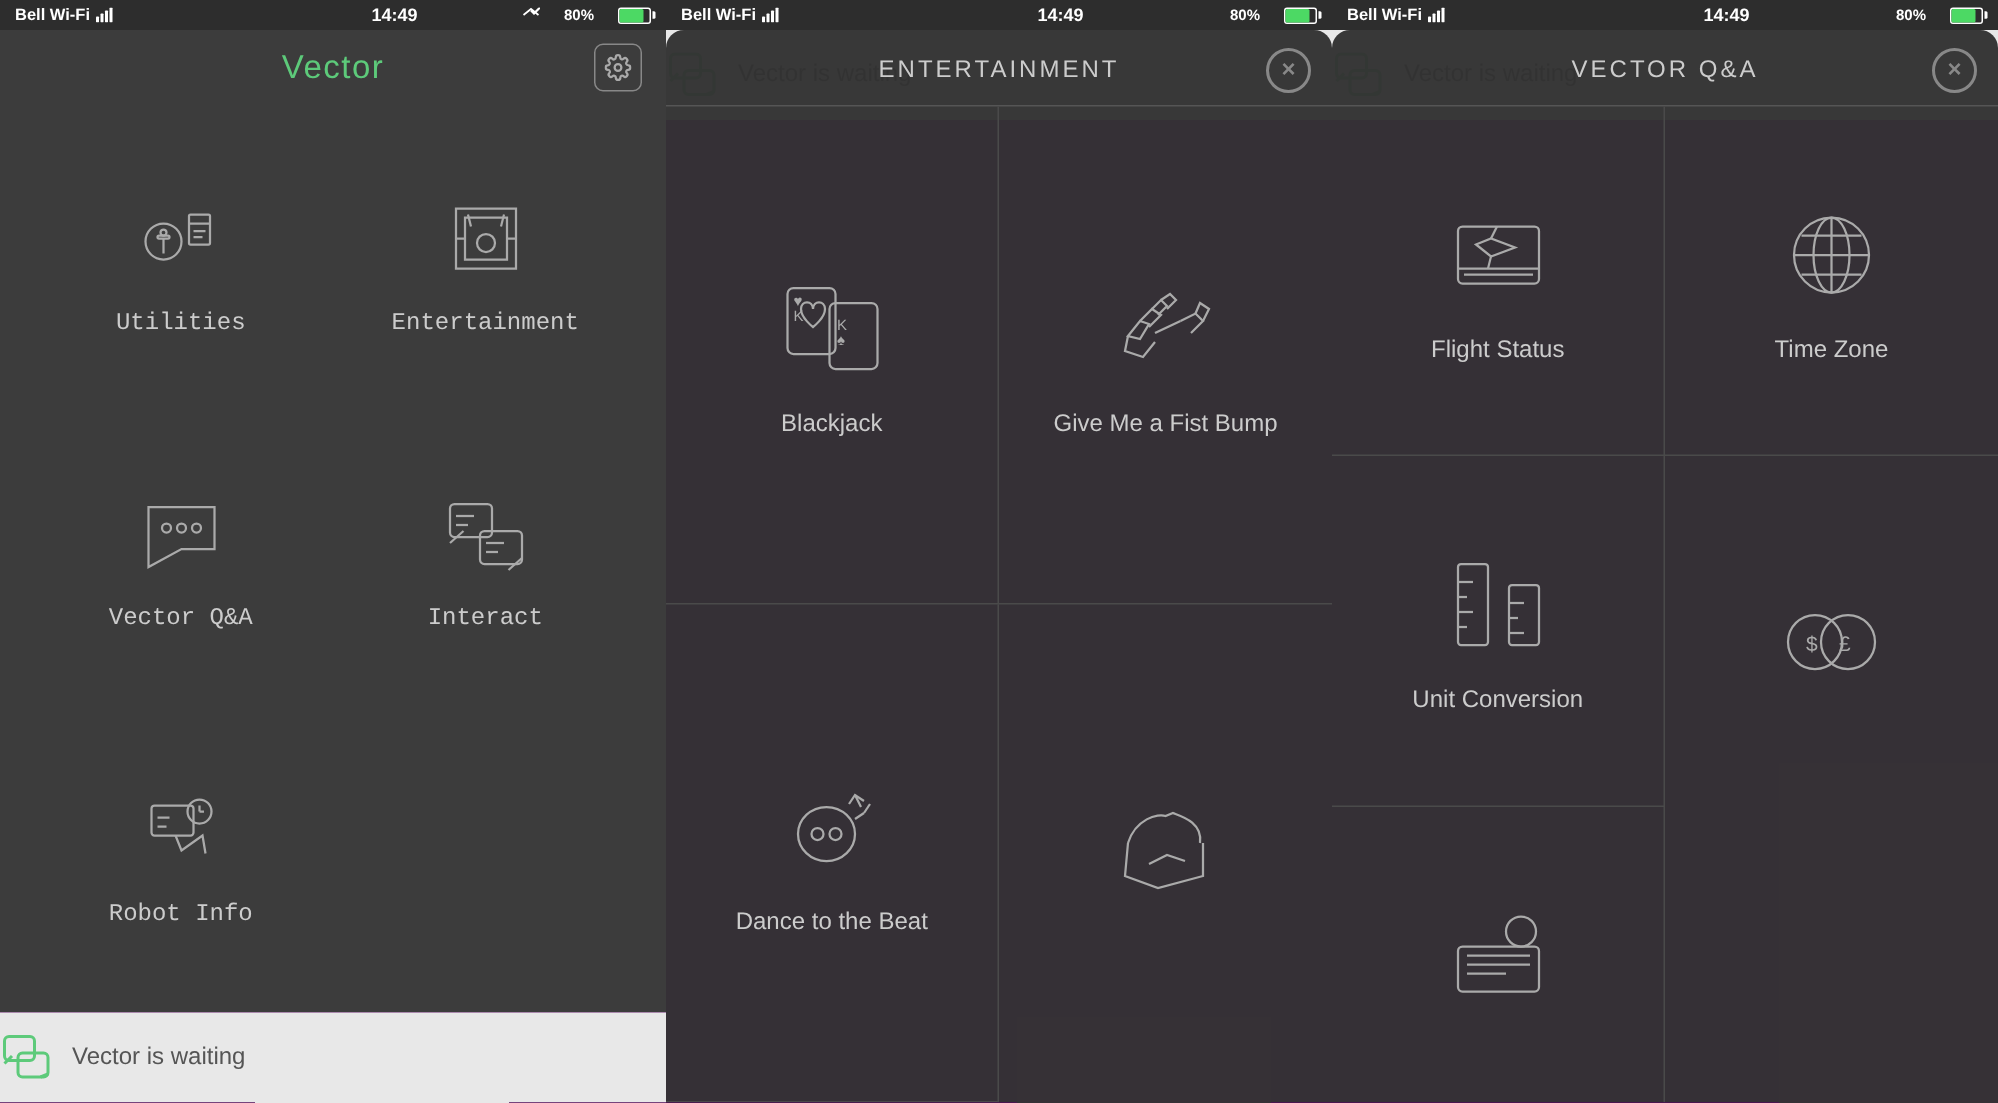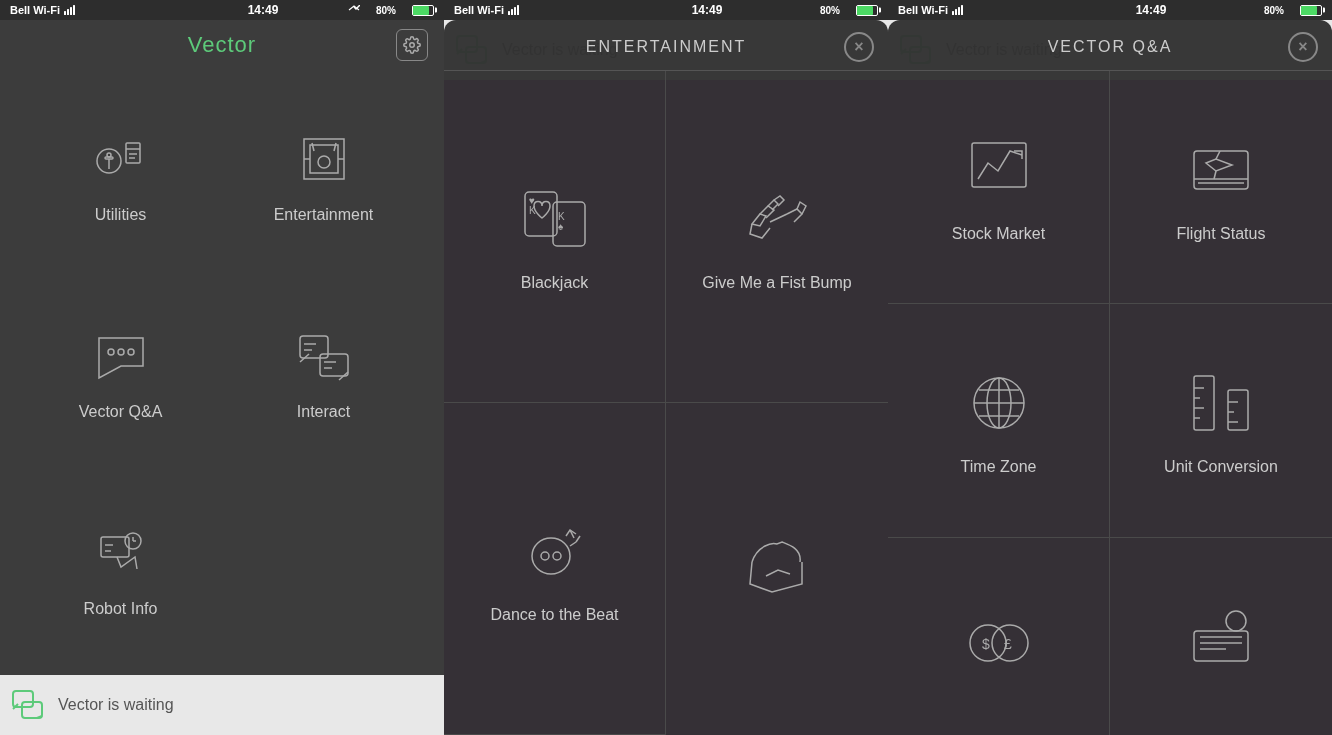--- a/index.html
+++ b/index.html
@@ -94,20 +94,21 @@
       cursor: pointer;
       color: #aaa;
       font-size: 16px;
     }
     .main-grid {
       display: grid;
       grid-template-columns: 1fr 1fr;
       gap: 2px;
       flex: 1;
       padding: 10px 20px;
+      font-family: Liberation Mono, monospace;
     }
     .menu-item {
       display: flex;
       flex-direction: column;
       align-items: center;
       justify-content: center;
       padding: 20px 10px;
       cursor: pointer;
       gap: 12px;
     }
@@ -122,21 +123,21 @@
       color: #ccc;
       font-weight: 300;
     }
 
     
     .bottom-status {
       height: 60px;
       background: #e8e8e8;
       display: flex;
       align-items: center;
-      padding: 0 10px;
+      padding: 0 0;
       gap: 12px;
     }
     .chat-icon-wrap {
       width: 36px; height: 36px;
       display: flex; align-items: center; justify-content: center;
       color: #5dca7a;
     }
     .status-text {
       font-size: 16px;
       color: #555;
@@ -459,30 +460,20 @@
   </div>
 
   <div class="modal-overlay">
     <div class="modal-header">
       <span class="modal-title">VECTOR Q&amp;A</span>
       <div class="modal-close">×</div>
     </div>
 
     <div class="modal-grid">
 
-      <div class="modal-item">
-        <div class="modal-icon">
-          <svg viewBox="0 0 70 70" fill="none" stroke="#aaa" stroke-width="1.5">
-            <rect x="8" y="8" width="54" height="44" rx="2"></rect>
-            <polyline points="14,44 24,28 34,36 46,16 58,20"></polyline>
-            <polyline points="50,16 58,16 58,24"></polyline>
-          </svg>
-        </div>
-        <span class="modal-label">Stock Market</span>
-      </div>
 
       <div class="modal-item">
         <div class="modal-icon">
           <svg viewBox="0 0 70 70" fill="none" stroke="#aaa" stroke-width="1.5">
             <rect x="8" y="16" width="54" height="38" rx="3"></rect>
             <path d="M20 28 L30 24 L46 30 L30 36 Z"></path>
             <path d="M30 24 L34 16"></path>
             <path d="M30 36 L28 44"></path>
             <line x1="8" y1="44" x2="62" y2="44"></line>
             <line x1="12" y1="48" x2="58" y2="48"></line>

